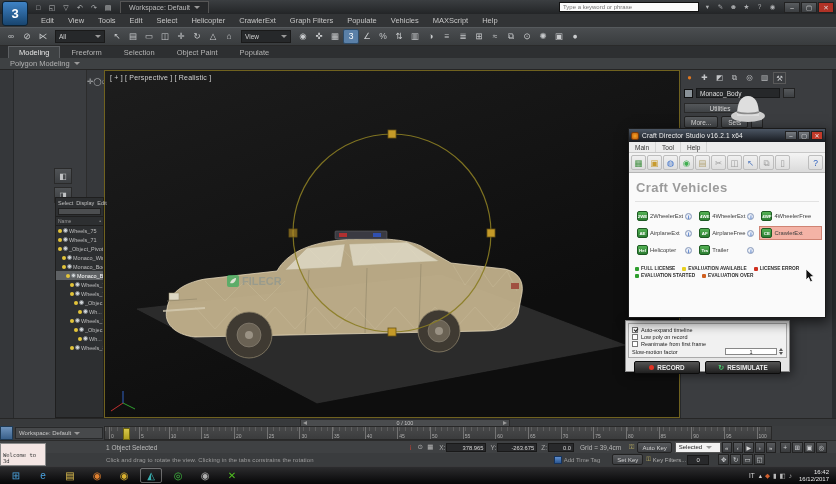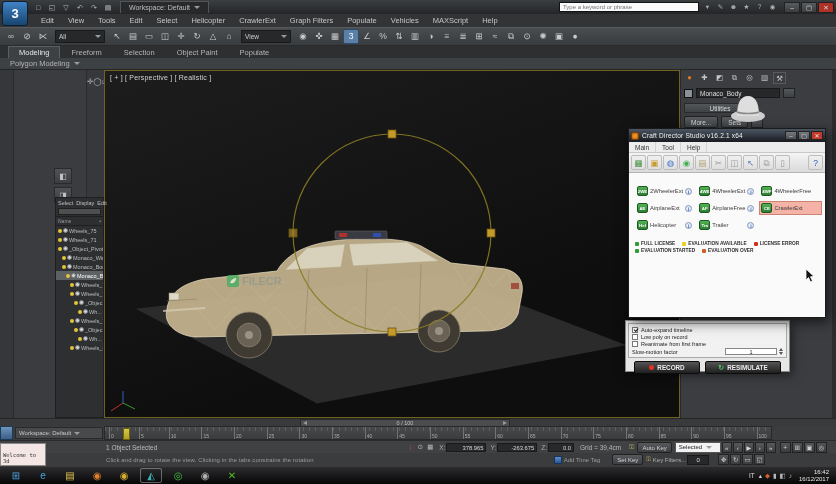--- a/index.html
+++ b/index.html
@@ -479,20 +479,21 @@
         <span class="cti c-fg" style="background: linear-gradient(rgb(255, 255, 255), rgb(226, 226, 226)); color: rgb(63, 174, 79);">◉</span>
         <span class="cti c-fg" style="background: linear-gradient(rgb(255, 255, 255), rgb(226, 226, 226)); color: rgb(176, 160, 112);">▤</span>
         <span class="cti c-fg" style="background: linear-gradient(rgb(255, 255, 255), rgb(226, 226, 226)); color: rgb(154, 154, 154);">✂</span>
         <span class="cti c-fg" style="background: linear-gradient(rgb(255, 255, 255), rgb(226, 226, 226)); color: rgb(154, 154, 154);">◫</span>
         <span class="cti c-fg" style="background: linear-gradient(rgb(255, 255, 255), rgb(226, 226, 226)); color: rgb(90, 127, 191);">↖</span>
         <span class="cti c-fg" style="background: linear-gradient(rgb(255, 255, 255), rgb(226, 226, 226)); color: rgb(154, 154, 154);">⧉</span>
         <span class="cti c-fg" style="background: linear-gradient(rgb(255, 255, 255), rgb(226, 226, 226)); color: rgb(154, 154, 154);">▯</span>
         <span class="cti c-fg" style="background: linear-gradient(rgb(255, 255, 255), rgb(226, 226, 226)); color: rgb(42, 95, 191);">?</span>
       </div>
     <div id="craft-content">
+      <div id="craft-header">Craft Vehicles</div>
       <div id="veh-grid">
 
           <div class="veh" data-info="true">
             <span class="vbadge">2WE</span>
             <span>2WheelerExt</span>
             <span class="vinfo">i</span>
           </div>
 
           <div class="veh" data-info="true">
             <span class="vbadge">4WE</span>

